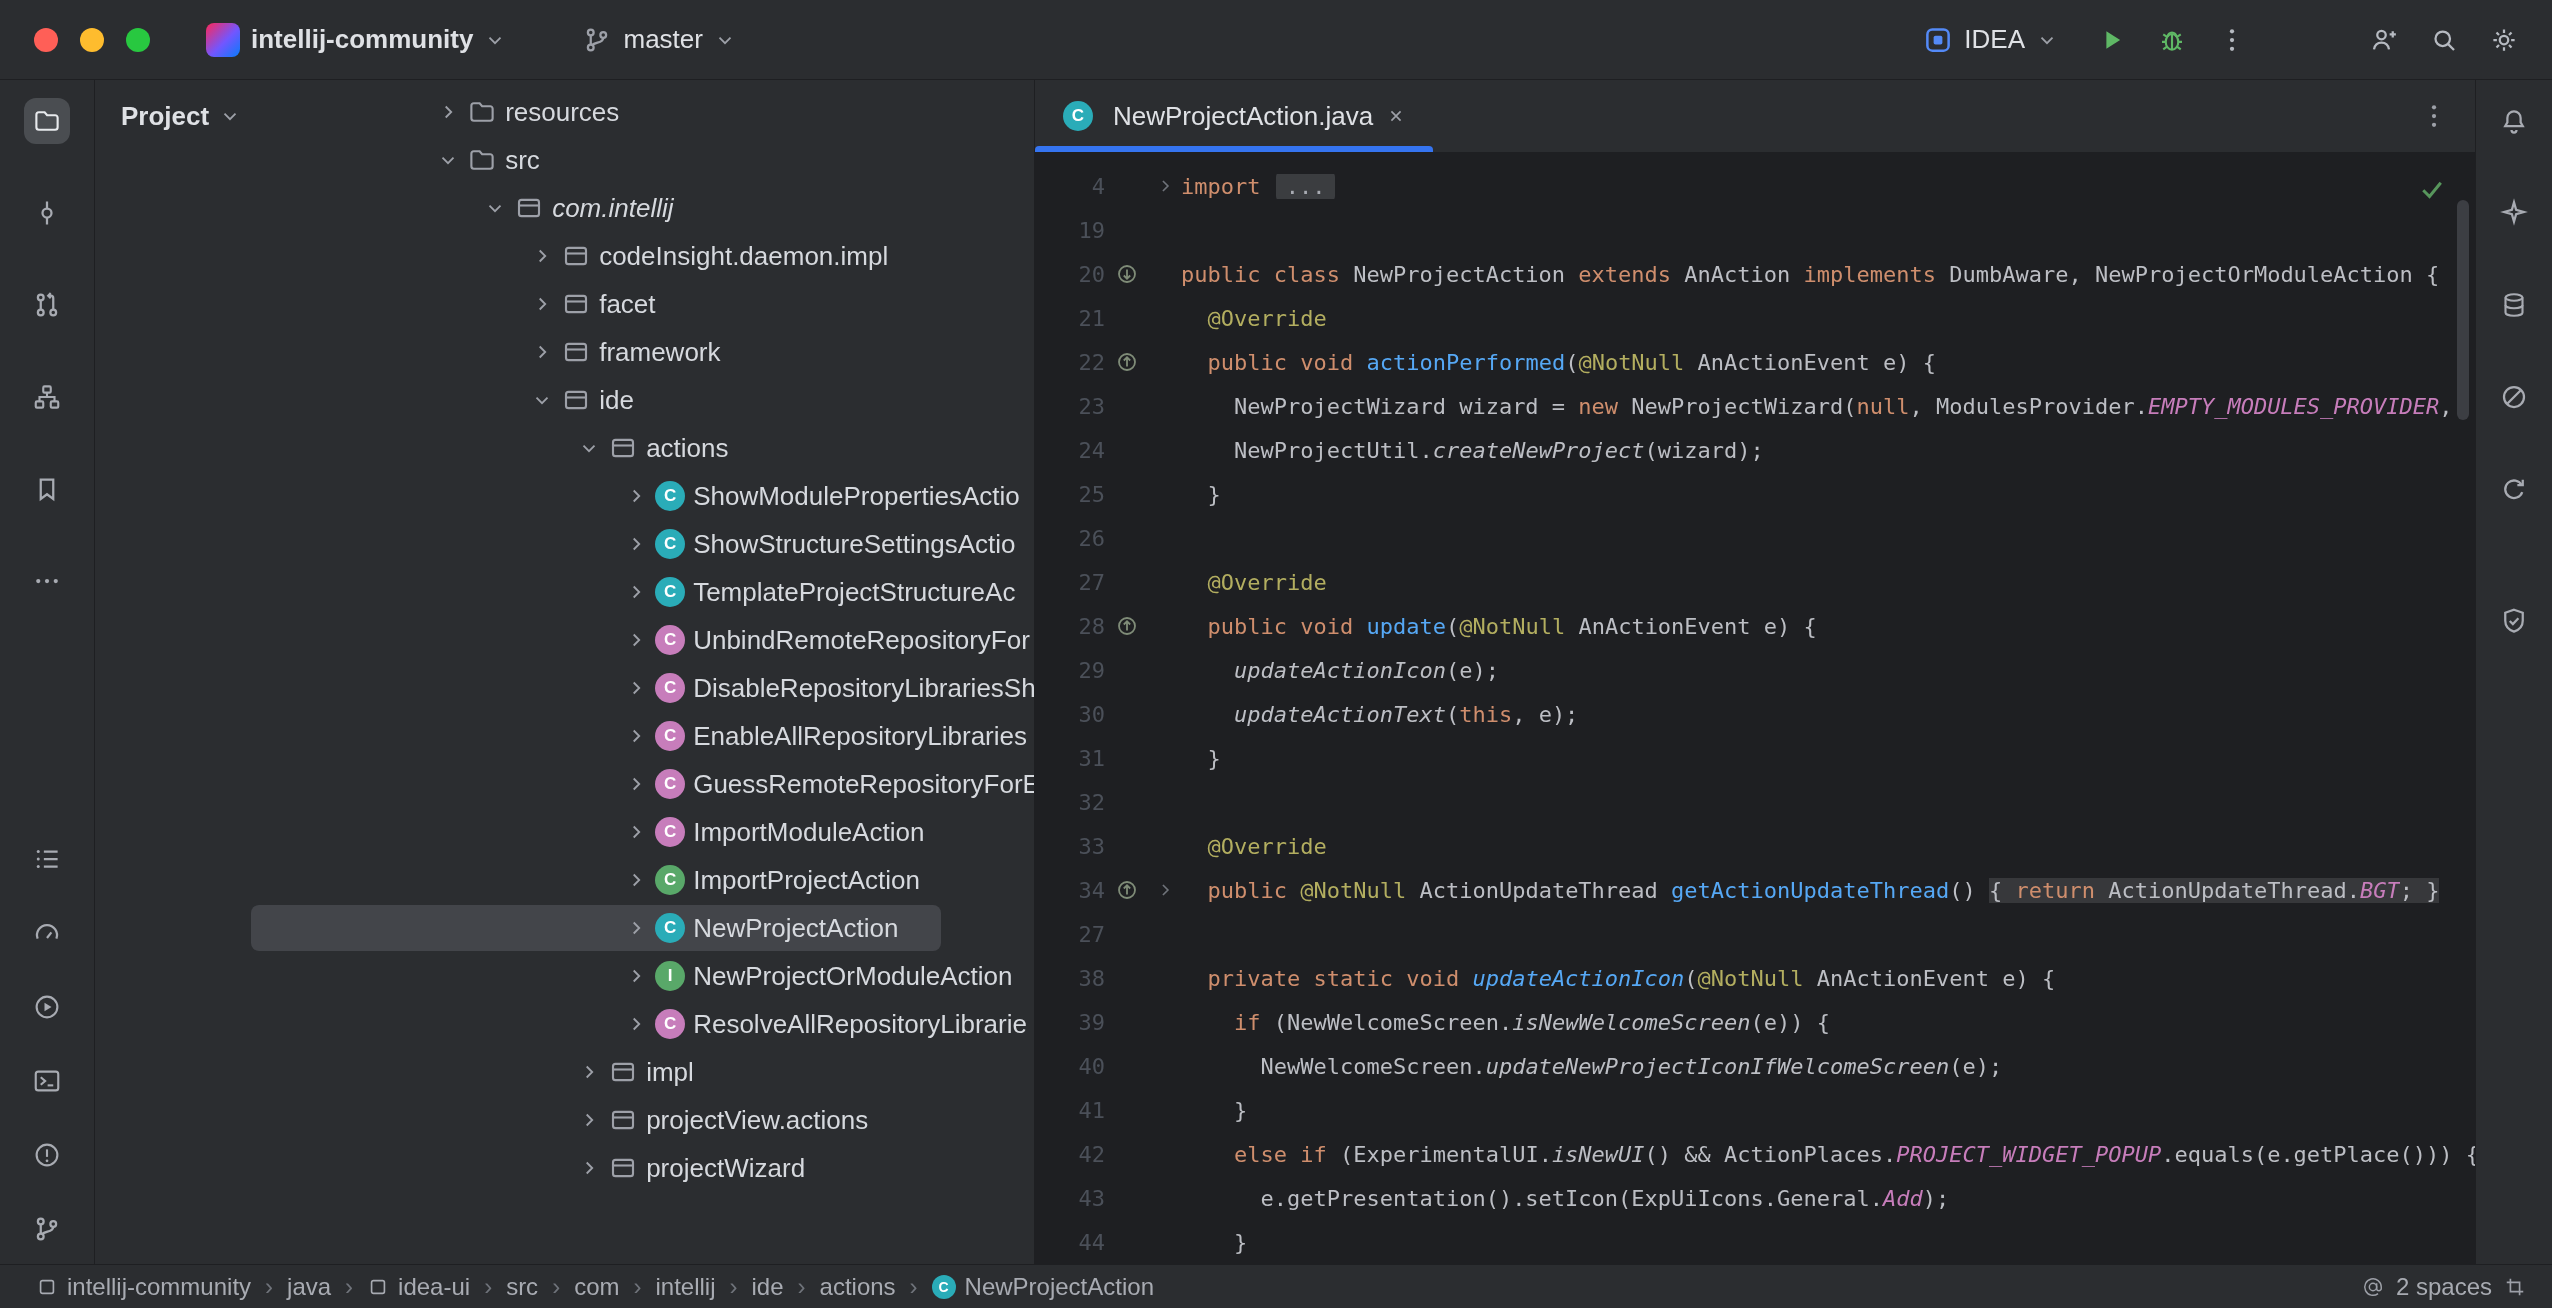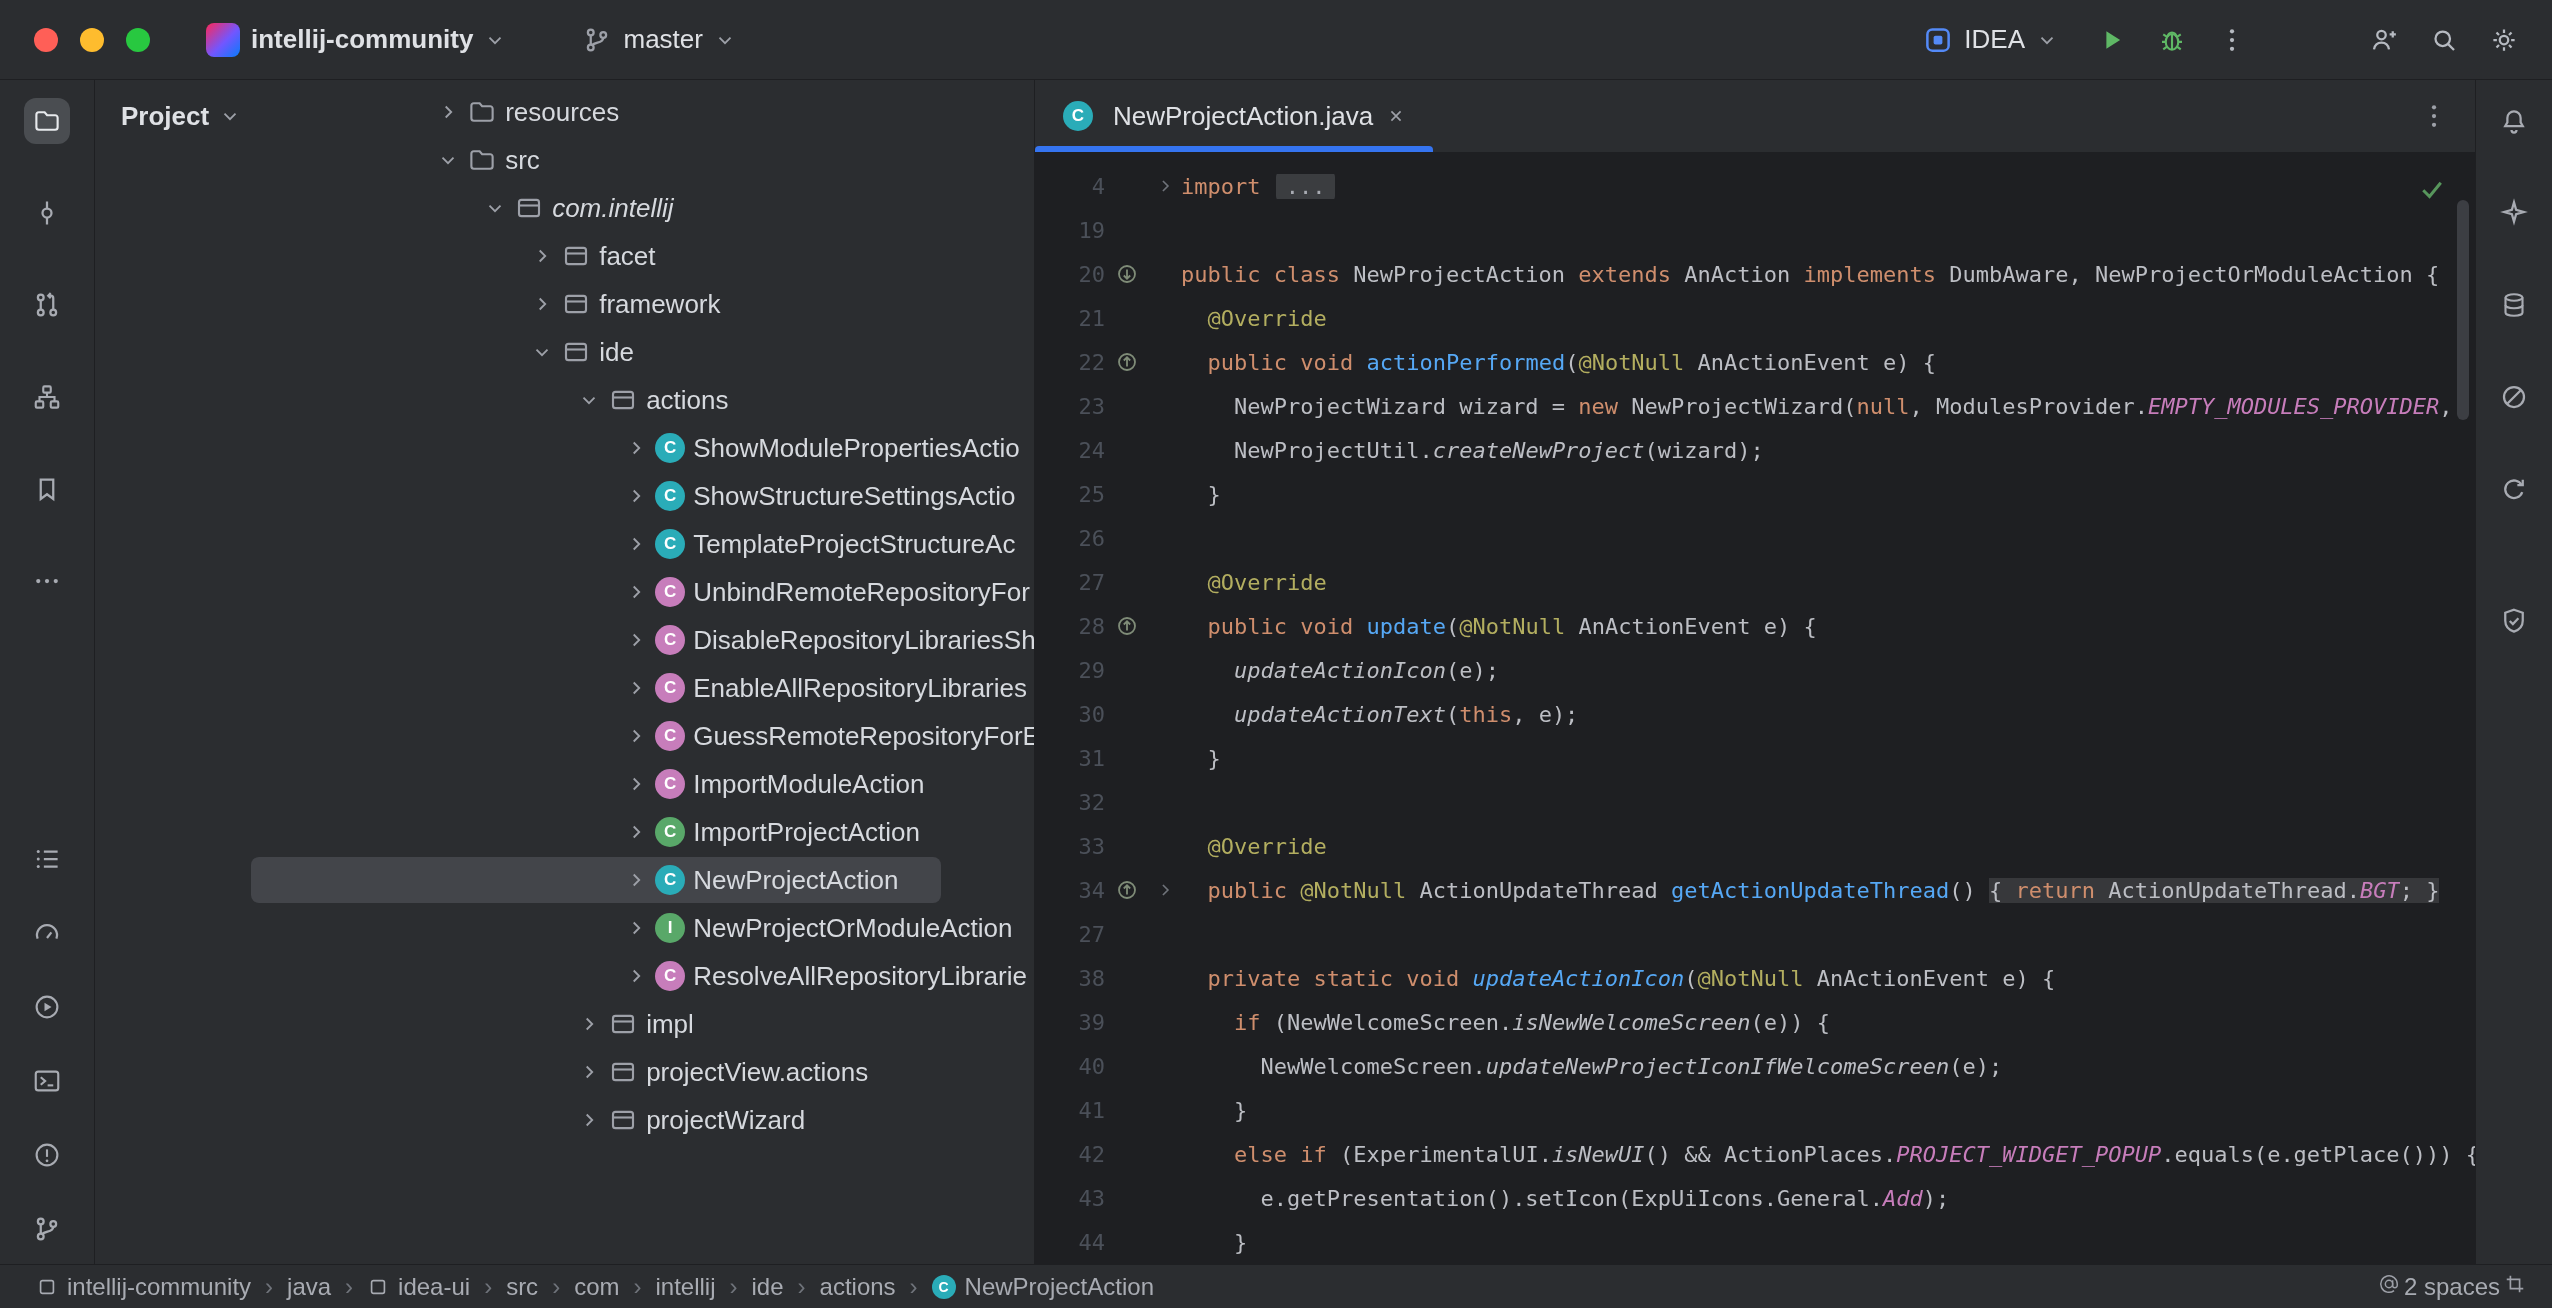--- a/index.html
+++ b/index.html
@@ -80,21 +80,21 @@
   .tk-fold{background:#3b3d40;color:#a8abb2;border-radius:6px;padding:3px 10px;margin-left:2px}
   .inspect{position:absolute;top:22px;right:28px}
   .scroll-thumb{position:absolute;top:48px;right:6px;width:12px;height:220px;border-radius:6px;background:#55585e;opacity:.55}
 
   
   .statusbar{height:44px;display:flex;align-items:center;background:var(--bg_panel,#2b2d30);border-top:1px solid var(--border,#1e1f22);padding:0 26px 0 36px;font-size:24px;color:#a8abb2}
   .crumbs{display:flex;align-items:center;min-width:0;overflow:hidden}
   .crumb{display:flex;align-items:center;gap:9px;white-space:nowrap}
   .crumb .icon{width:22px;height:22px}
   .bsep{margin:0 14px;color:#6f737a}
-  .sb-right{margin-left:auto;display:flex;gap:4px}
+  .sb-right{margin-left:auto;display:flex;align-items:center;gap:12px}
   .sb-text{color:#a8abb2;white-space:nowrap}
 </style>
 </head>
 <body>
 
 <div class="titlebar">
   <div class="traffic">
       <span class="tl tl-close"></span>
       <span class="tl tl-minimize"></span>
       <span class="tl tl-zoom"></span>
@@ -369,20 +369,34 @@
             <svg viewBox="0 0 24 24">
               <polyline points="9.5 6 15.5 12 9.5 18" fill="none" stroke="currentColor" stroke-width="2"></polyline>
             </svg>
           </span>
           <span class="icon ficon">
             <svg viewBox="0 0 24 24">
               <rect x="4" y="5.5" width="16" height="13" rx="2" fill="none" stroke="currentColor" stroke-width="1.7"></rect>
               <line x1="4" y1="10" x2="20" y2="10" stroke="currentColor" stroke-width="1.7"></line>
             </svg>
           </span>
+          <span class="tlabel">codeInsight.daemon.impl</span>
+        </div>
+        <div class="tree-row" style="padding-left: 284px;">
+          <span class="tchev">
+            <svg viewBox="0 0 24 24">
+              <polyline points="9.5 6 15.5 12 9.5 18" fill="none" stroke="currentColor" stroke-width="2"></polyline>
+            </svg>
+          </span>
+          <span class="icon ficon">
+            <svg viewBox="0 0 24 24">
+              <rect x="4" y="5.5" width="16" height="13" rx="2" fill="none" stroke="currentColor" stroke-width="1.7"></rect>
+              <line x1="4" y1="10" x2="20" y2="10" stroke="currentColor" stroke-width="1.7"></line>
+            </svg>
+          </span>
           <span class="tlabel">facet</span>
         </div>
         <div class="tree-row" style="padding-left: 284px;">
           <span class="tchev">
             <svg viewBox="0 0 24 24">
               <polyline points="9.5 6 15.5 12 9.5 18" fill="none" stroke="currentColor" stroke-width="2"></polyline>
             </svg>
           </span>
           <span class="icon ficon">
             <svg viewBox="0 0 24 24">

